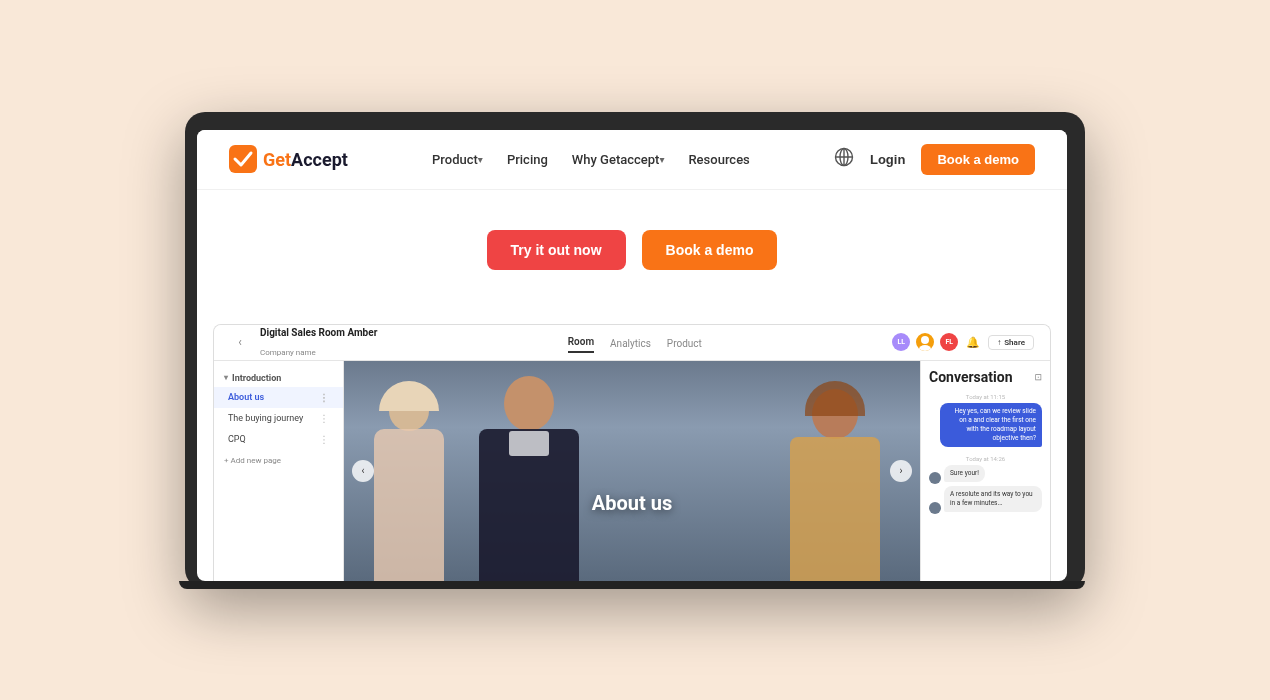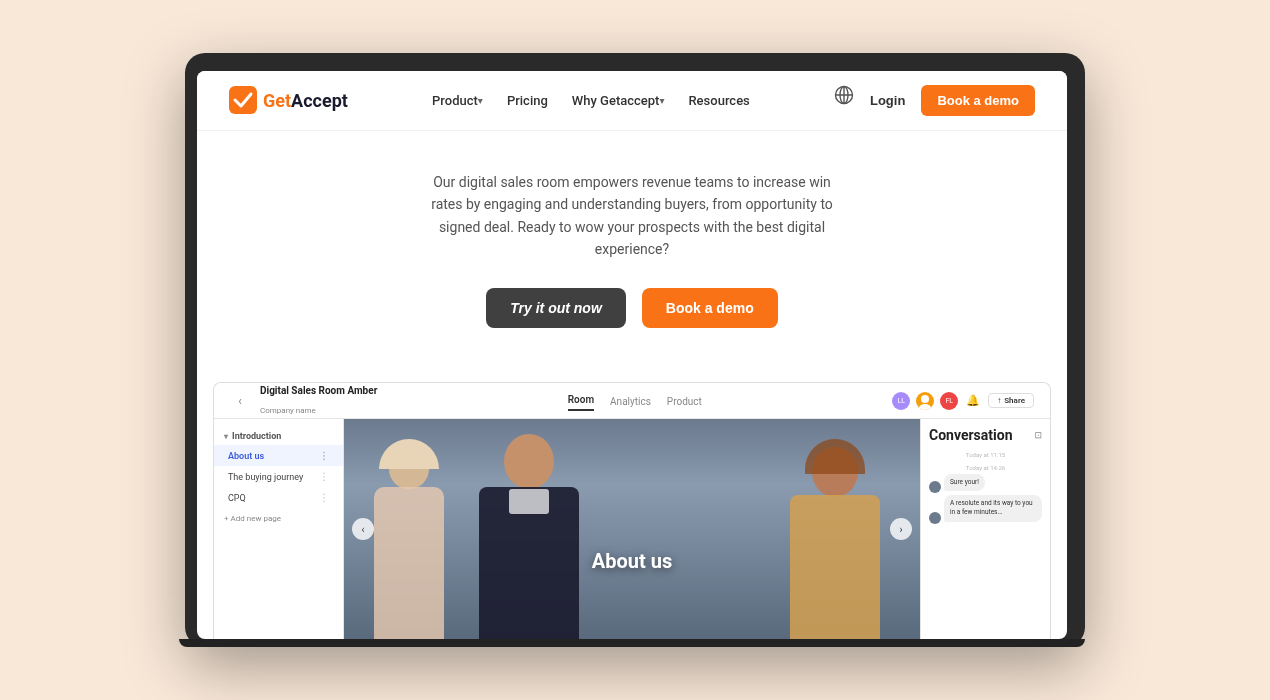--- a/index.html
+++ b/index.html
@@ -64,20 +64,21 @@
       align-items: center;
       gap: 0;
       font-weight: 500;
     }
     .nav-chevron {
       font-size: 10px;
       color: #666;
     }
     .nav-actions {
       display: flex;
+      align-items: center;
       gap: 16px;
     }
     .login-btn {
       font-size: 13px;
       font-weight: 600;
       color: #333;
       cursor: pointer;
     }
     .book-demo-btn {
       background: #f97316;
@@ -109,29 +110,28 @@
       margin: 0 auto 28px;
       line-height: 1.6;
     }
     .hero-buttons {
       display: flex;
       gap: 16px;
       justify-content: center;
       margin-bottom: 30px;
     }
     .try-btn {
-      background: #404040;
+      background: #ef4444;
       color: #fff;
       border: none;
       padding: 12px 24px;
       border-radius: 8px;
       font-size: 14px;
       font-weight: 600;
       cursor: pointer;
-      font-style: italic;
     }
     .demo-btn {
       background: #f97316;
       color: #fff;
       border: none;
       padding: 12px 24px;
       border-radius: 8px;
       font-size: 14px;
       font-weight: 600;
       cursor: pointer;
@@ -193,21 +193,21 @@
       gap: 6px;
     }
     .avatar-sm {
       width: 18px;
       height: 18px;
       border-radius: 50%;
       display: flex;
       align-items: center;
       justify-content: center;
       font-size: 7px;
-      font-weight: 400;
+      font-weight: 700;
       color: #fff;
     }
     .bell-icon {
       width: 18px;
       height: 18px;
       display: flex;
       align-items: center;
       justify-content: center;
       font-size: 11px;
       color: #555;
@@ -417,21 +417,20 @@
             <line x1="1.5" y1="10" x2="18.5" y2="10" stroke="#555" stroke-width="1.4"></line>
             <line x1="10" y1="1.5" x2="10" y2="18.5" stroke="#555" stroke-width="1.4"></line>
           </svg>
         </div>
         <button class="login-btn" style="background:none;border:none;cursor:pointer;font-size:13px;font-weight:600;color:#333;">Login</button>
         <button class="book-demo-btn">Book a demo</button>
       </div>
     </nav>
 
     <section class="hero">
-      <p class="hero-subtitle">Our digital sales room empowers revenue teams to increase win rates by engaging and understanding buyers, from opportunity to signed deal. Ready to wow your prospects with the best digital experience?</p>
       <div class="hero-buttons">
         <button class="try-btn">Try it out now</button>
         <button class="demo-btn">Book a demo</button>
       </div>
     </section>
 
     <div class="app-preview">
 
       <div class="app-topbar">
         <div class="app-topbar-left">
@@ -517,20 +516,23 @@
 
         <div class="app-chat">
           <div class="chat-header">
             <span class="chat-title">Conversation</span>
             <span class="chat-expand">⊡</span>
           </div>
 
 
           <div class="chat-msg">
             <div class="chat-timestamp">Today at 11:15</div>
+            <div style="display:flex;justify-content:flex-end;">
+              <div class="chat-bubble sent">Hey yes, can we review slide on a and clear the first one with the roadmap layout objective then?</div>
+            </div>
           </div>
 
           <div class="chat-msg">
             <div class="chat-timestamp">Today at 14:26</div>
             <div class="chat-avatar-row">
               <div class="chat-av" style="background:#6b7a8d;"></div>
               <div class="chat-bubble">Sure your!</div>
             </div>
             <div class="chat-avatar-row">
               <div class="chat-av" style="background:#6b7a8d;"></div>

